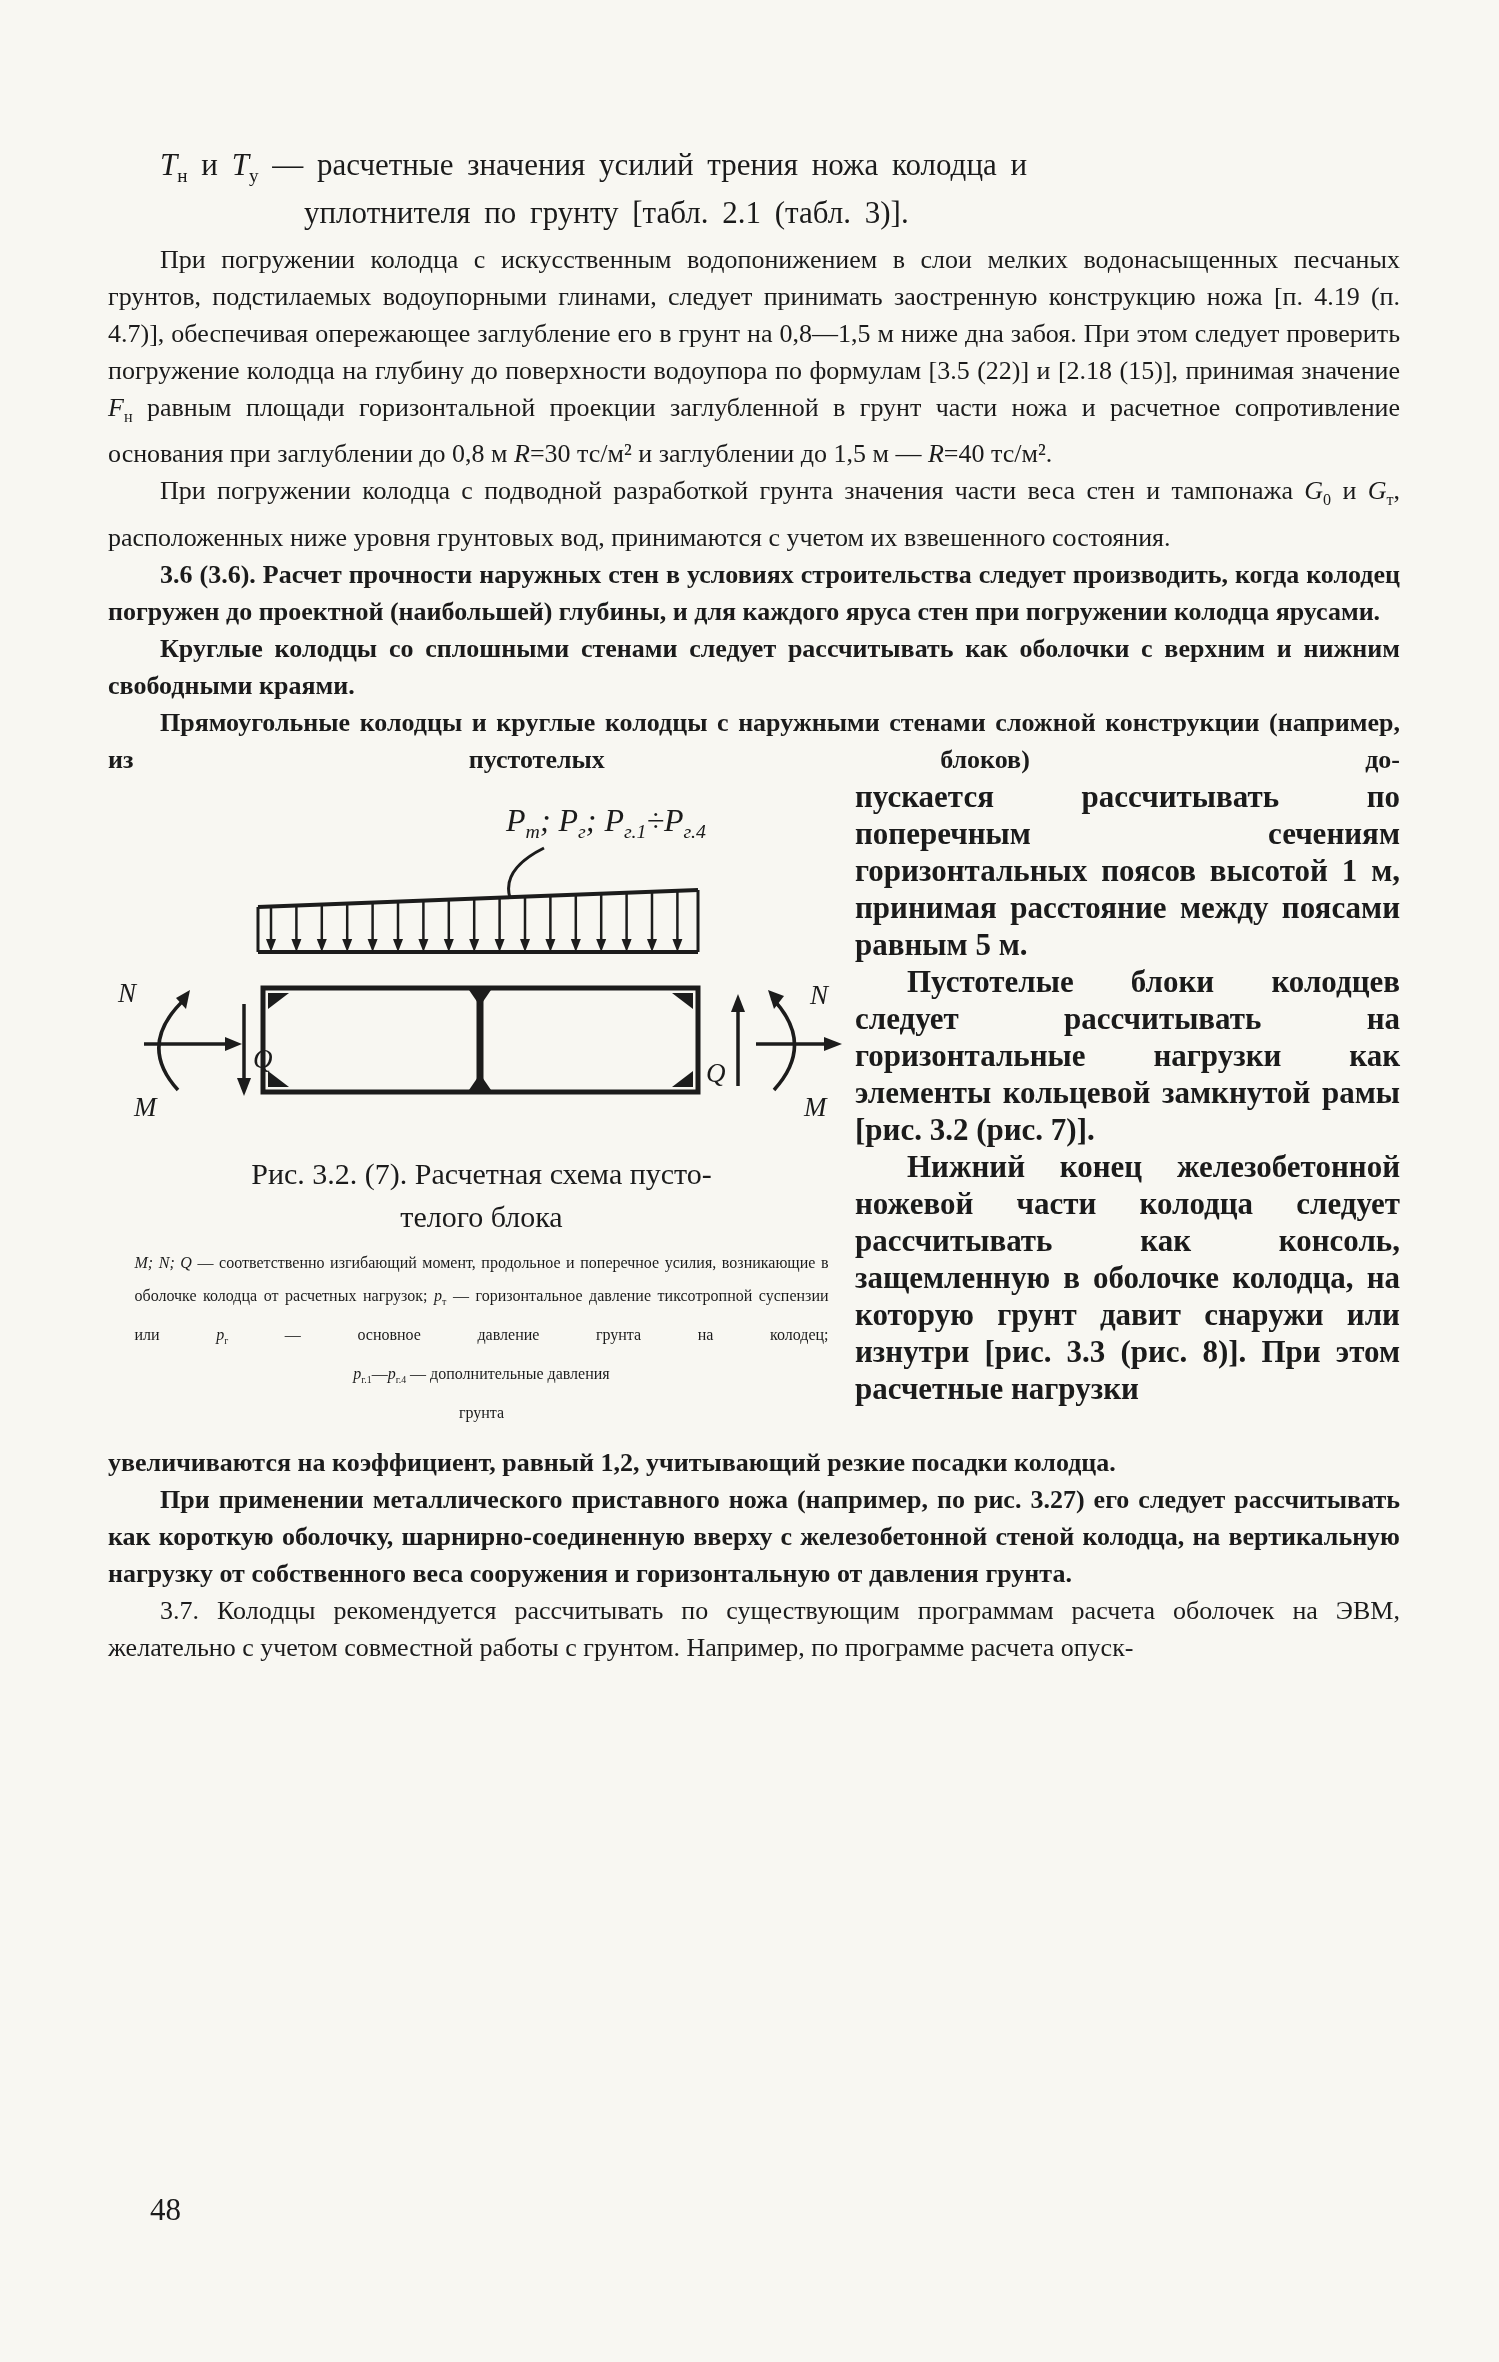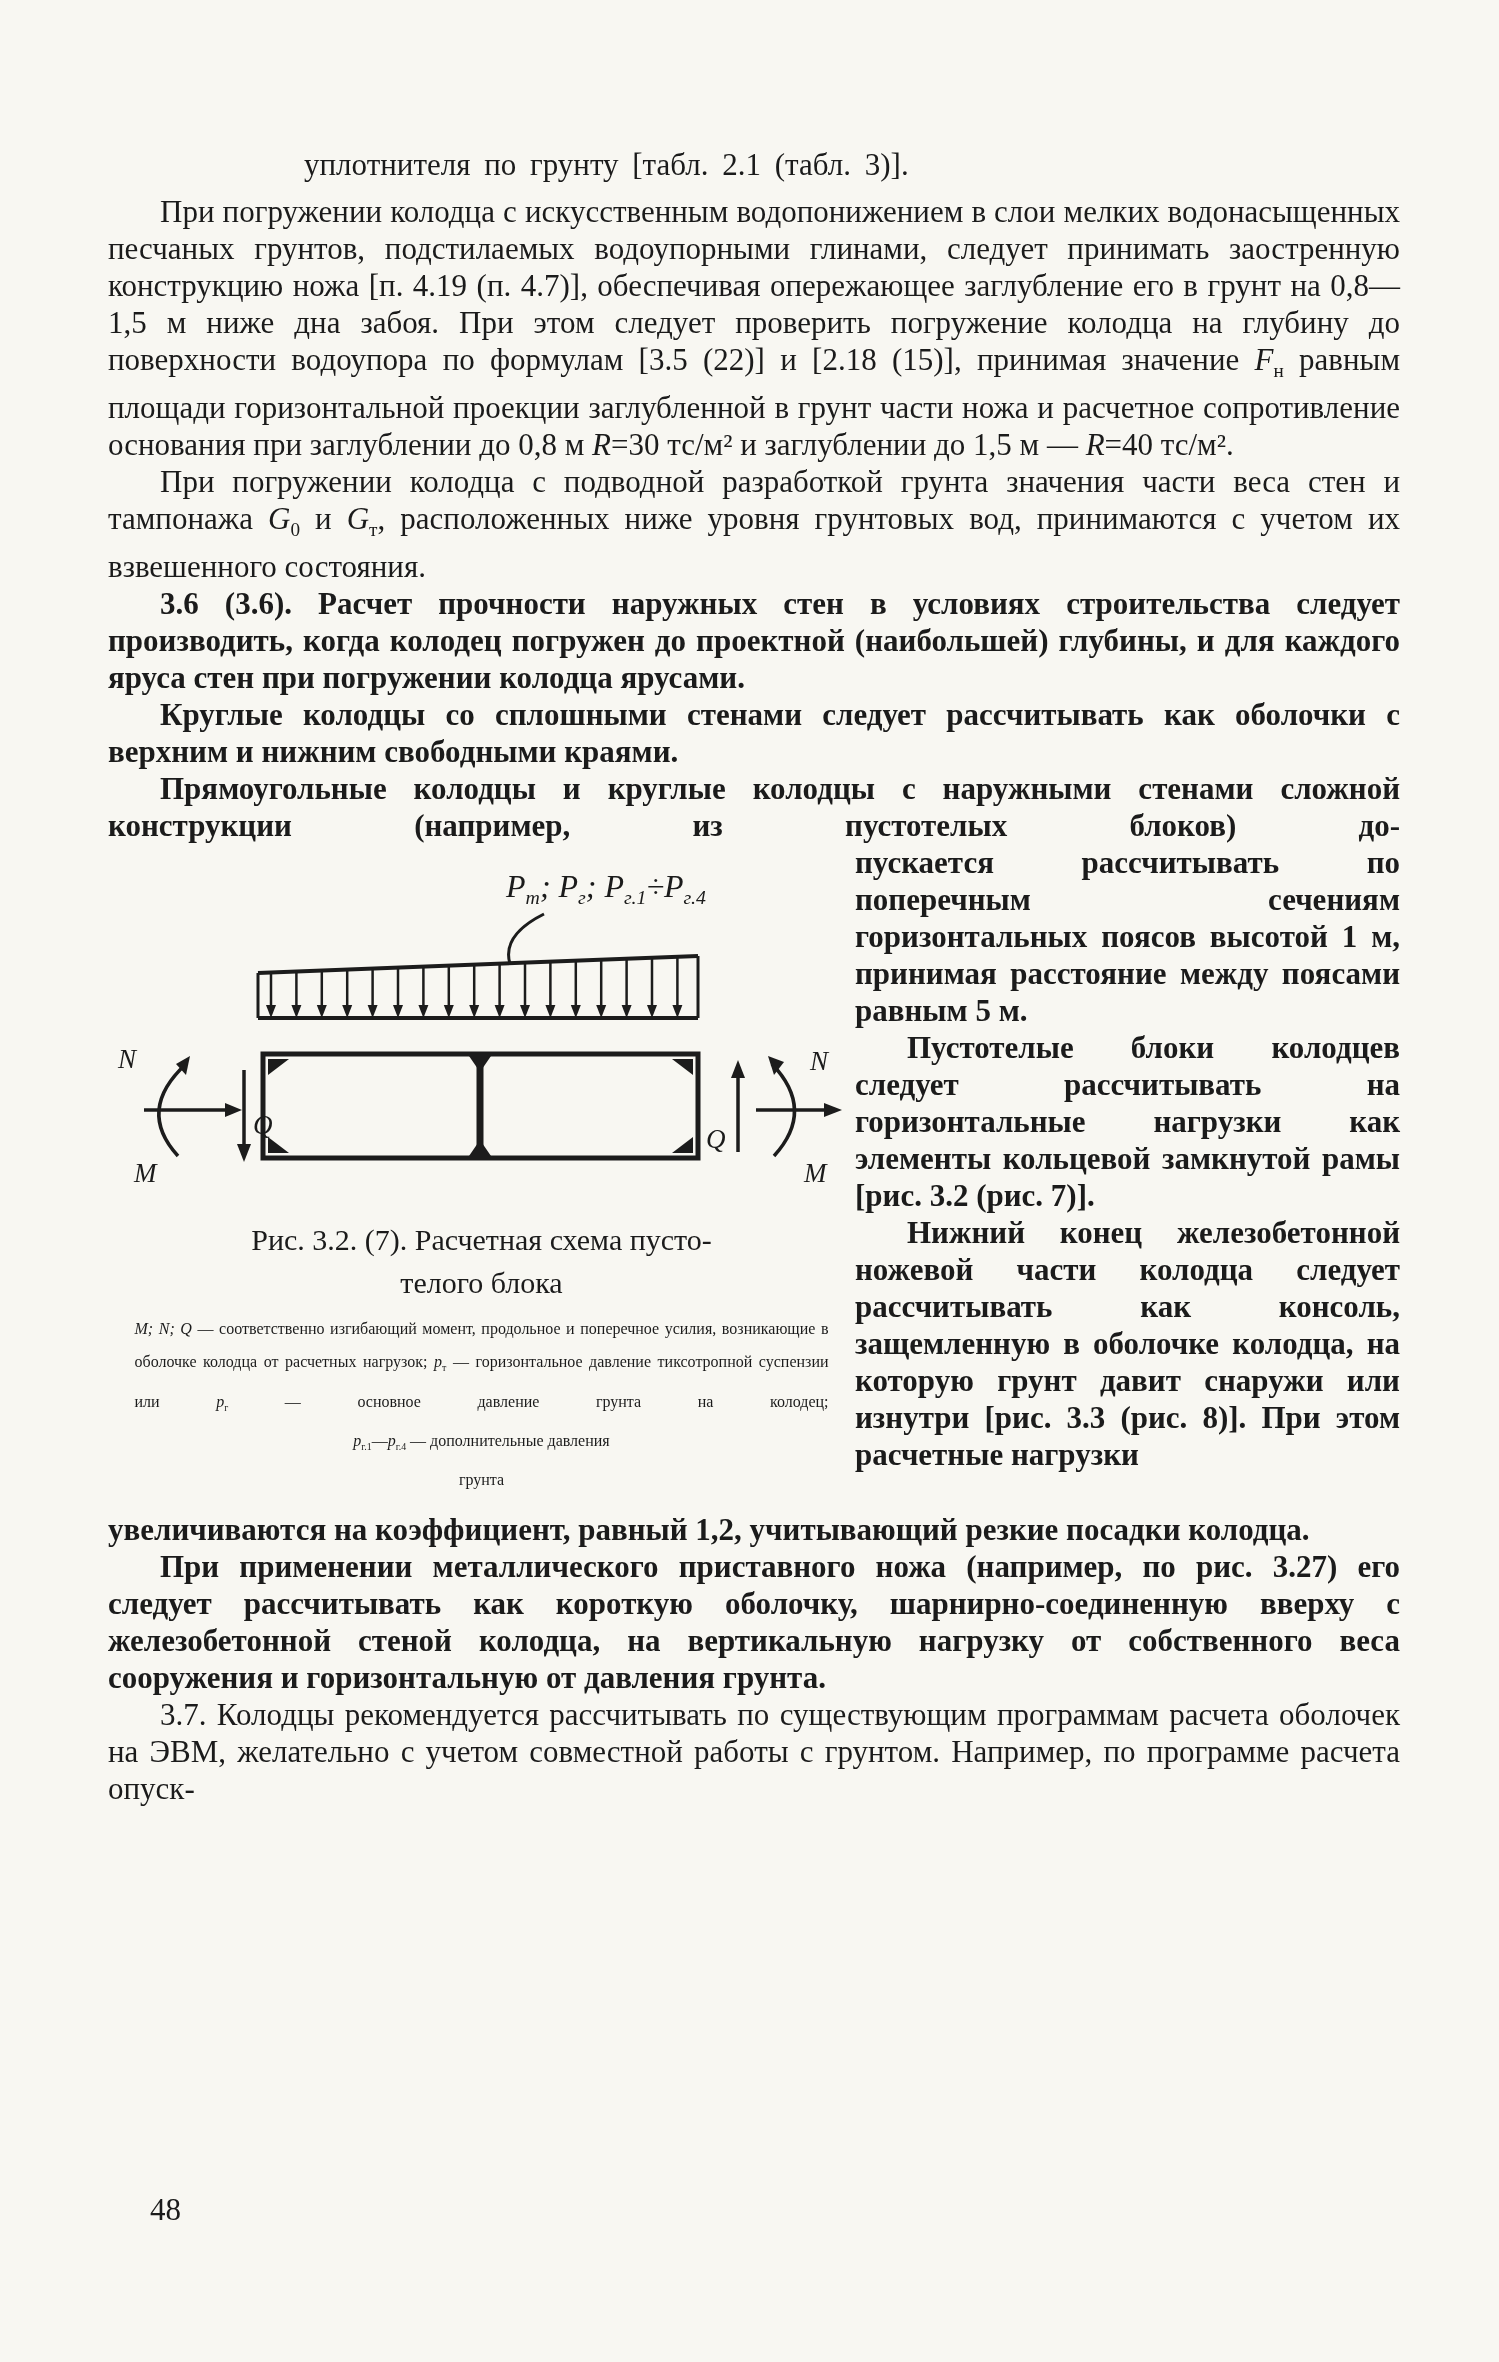--- a/index.html
+++ b/index.html
@@ -18,21 +18,21 @@
     top:146px;
     width:1292px;
   }
   
   .def{font-size:31px;line-height:37px;margin:0 0 10px 0;}
   .def .l1{padding-left:52px;word-spacing:6px;}
   .def .l2{padding-left:196px;word-spacing:6px;}
   
   p.body{
     margin:0;
-    font-size:31px;
+    font-size:26px;
     line-height:37px;
     text-align:justify;
     text-indent:52px;
   }
   p.bold{font-weight:bold;}
   p.nolead{text-indent:0;}
   .force-just{text-align-last:justify;}
   .gap-top{margin-top:12px;}
   
   .figwrap{margin:0;}
@@ -72,20 +72,21 @@
   .pageno{position:absolute;left:150px;top:2192px;font-size:31px;}
   sub{font-size:0.62em;}
 </style>
 </head>
 <body>
 
 <div class="sheet">
   <div class="content">
 
     <div class="def">
+      <div class="l1"><i>T</i><sub>н</sub> и <i>T</i><sub>у</sub> — расчетные значения усилий трения  ножа колодца и</div>
       <div class="l2">уплотнителя по грунту [табл. 2.1 (табл. 3)].</div>
     </div>
 
     <p class="body">При погружении колодца с искусственным водопонижением в слои мелких водонасыщенных песчаных грунтов, подстилаемых водоупорными глинами, следует принимать заостренную конструкцию ножа [п. 4.19 (п. 4.7)], обеспечивая опережающее заглубление его в грунт на 0,8—1,5 м ниже дна забоя. При этом следует проверить погружение колодца на глубину до поверхности водоупора по формулам [3.5 (22)] и [2.18 (15)], принимая значение <i>F</i><sub>н</sub> равным площади горизонтальной проекции заглубленной в грунт части ножа и расчетное сопротивление основания при заглублении до 0,8 м <i>R</i>=30 тс/м² и заглублении до 1,5 м — <i>R</i>=40 тс/м².</p>
     <p class="body">При погружении колодца с подводной разработкой грунта значения части веса стен и тампонажа <i>G</i><sub>0</sub> и <i>G</i><sub>т</sub>, расположенных ниже уровня грунтовых вод, принимаются с учетом их взвешенного состояния.</p>
     <p class="body bold">3.6 (3.6). Расчет прочности наружных стен в условиях строительства следует производить, когда колодец погружен до проектной (наибольшей) глубины, и для каждого яруса стен при погружении колодца ярусами.</p>
     <p class="body bold">Круглые колодцы со сплошными стенами следует рассчитывать как оболочки с верхним и нижним свободными краями.</p>
     <p class="body bold force-just">Прямоугольные колодцы и круглые колодцы с наружными стенами сложной конструкции (например, из пустотелых блоков) до-</p>
 
     <div class="figwrap">

